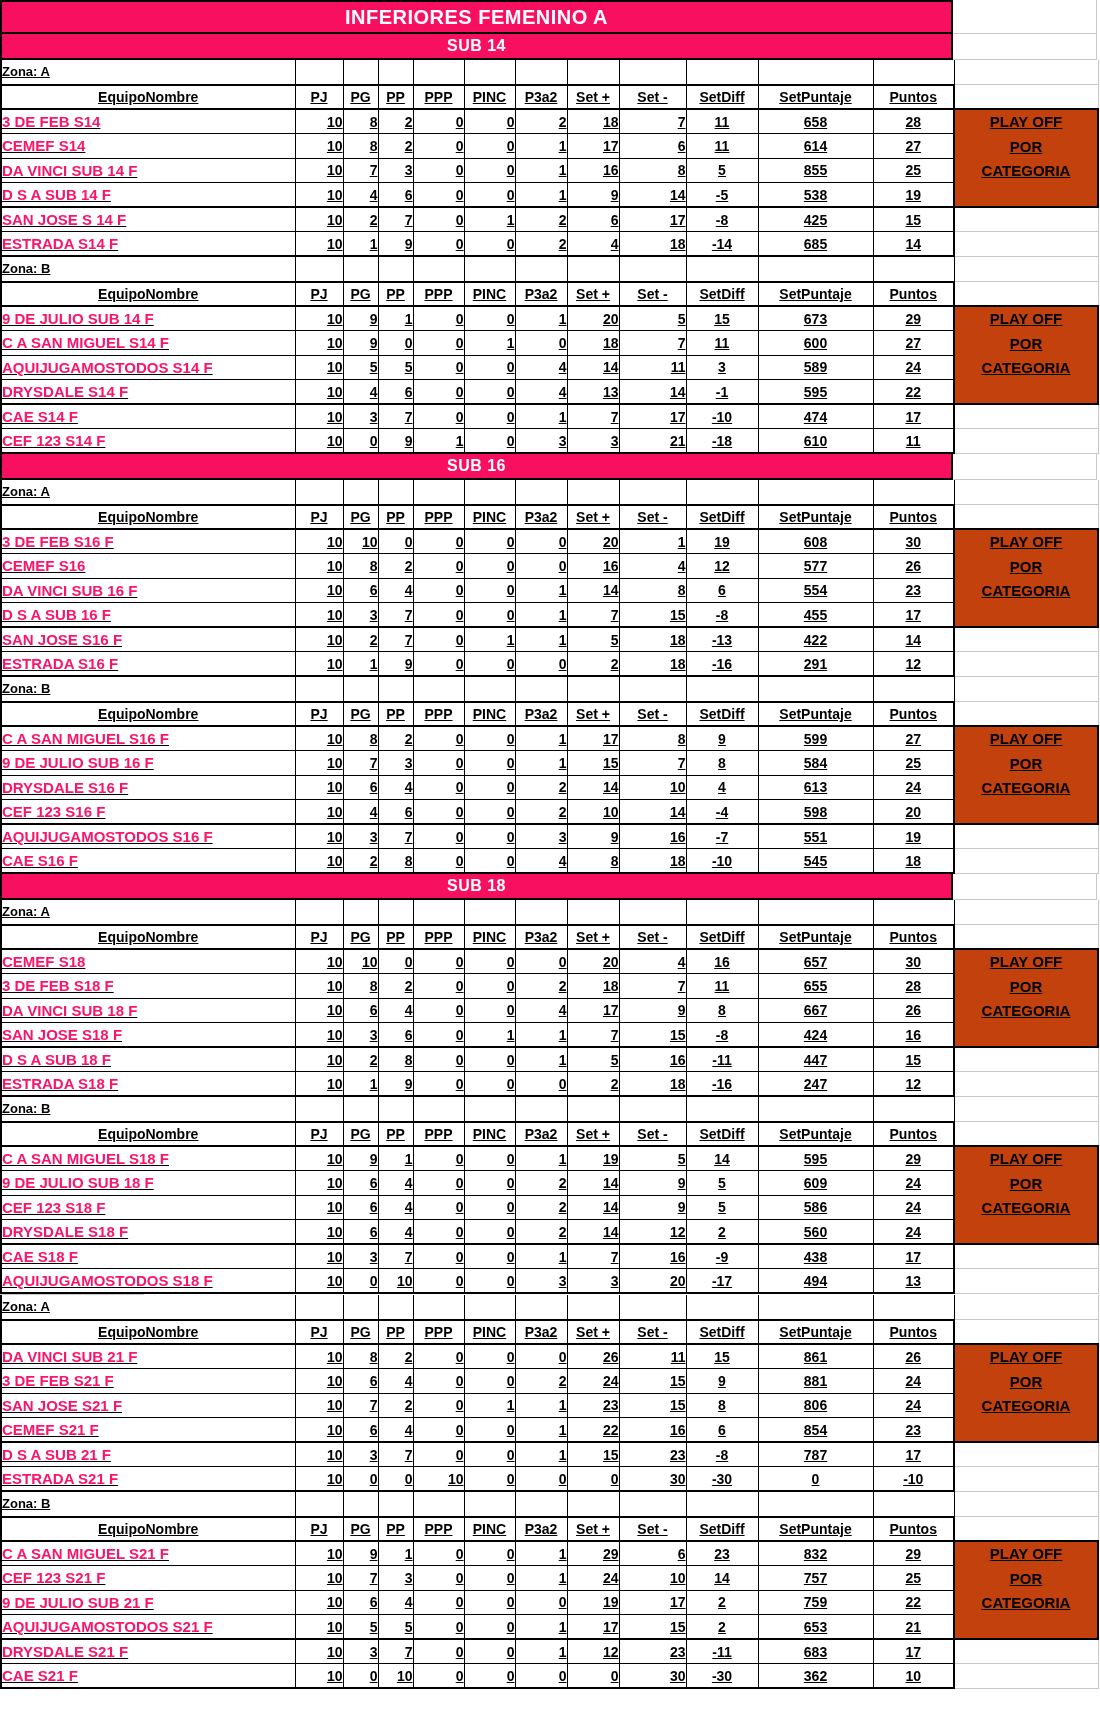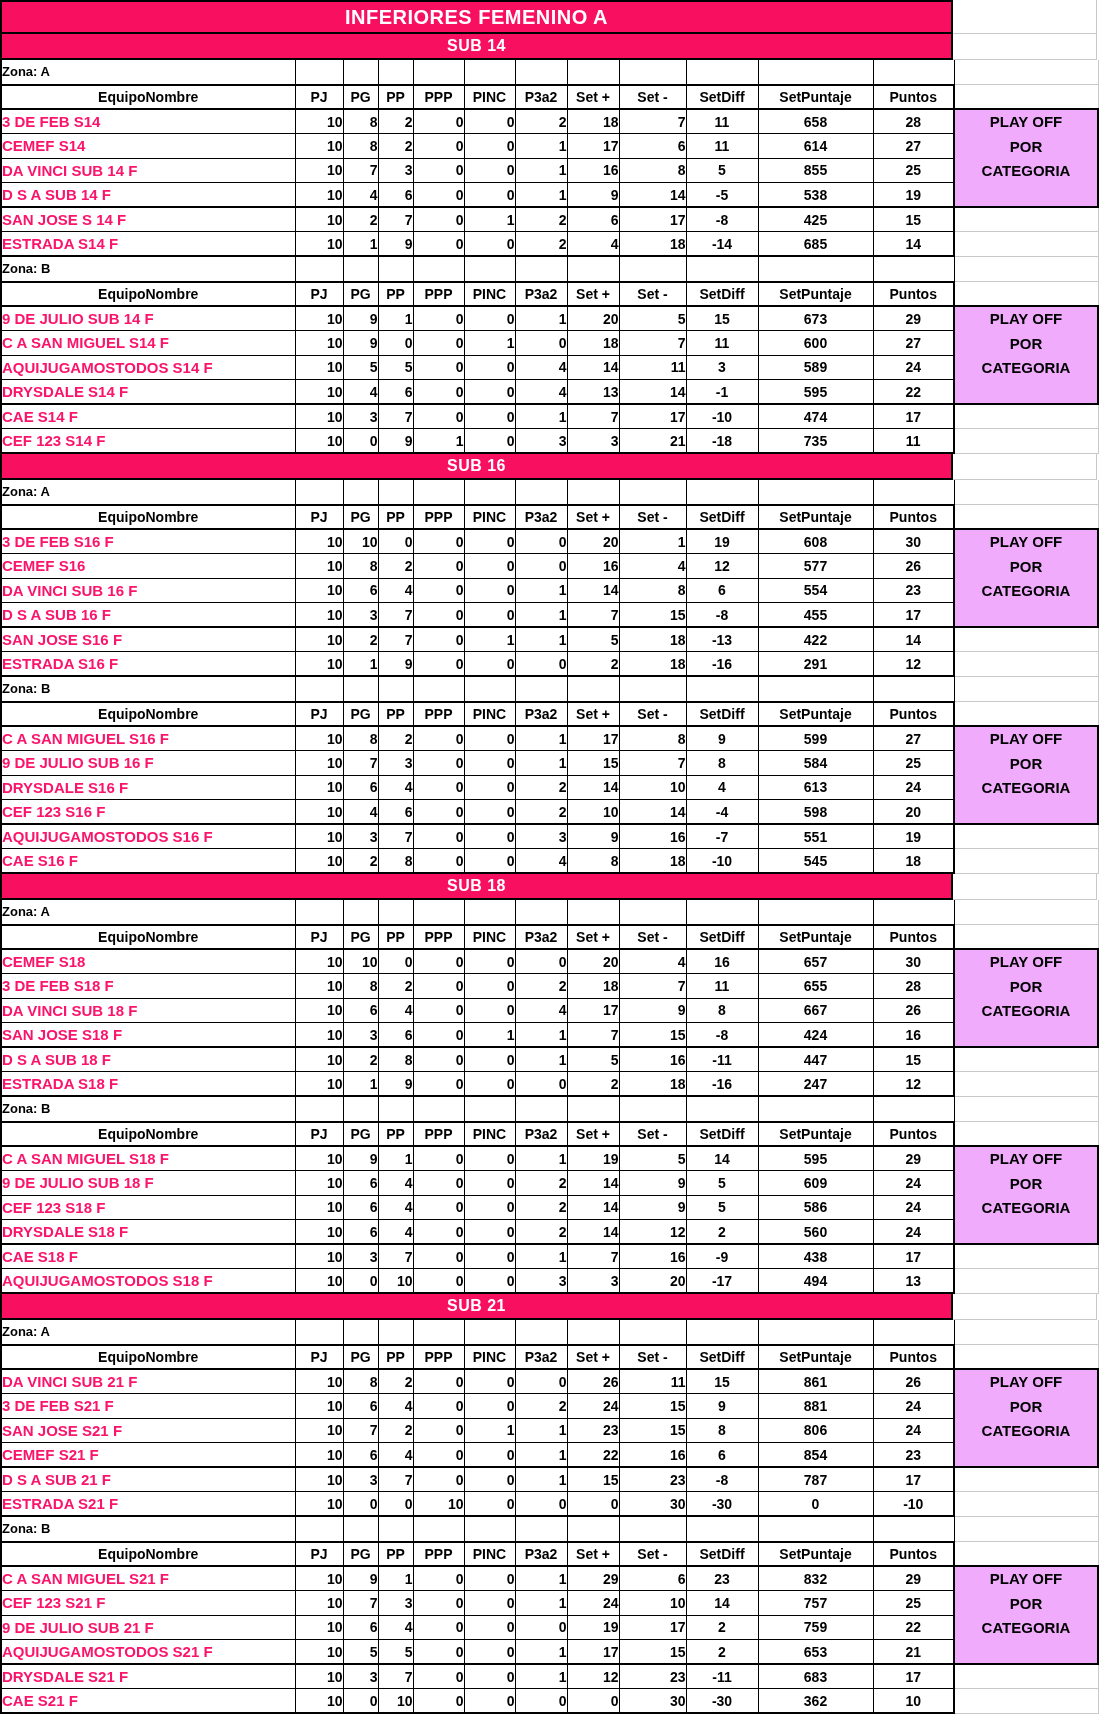--- a/index.html
+++ b/index.html
@@ -27,21 +27,21 @@
     border-left:2px solid #000;border-right:2px solid #000;border-bottom:2px solid #000;
     font-weight:bold;font-size:16px;text-align:center;line-height:24px;
     letter-spacing:.5px;
   }
   .gap-cell{
     width:144px;box-sizing:border-box;
     border-bottom:1px solid var(--faint);
     border-right:1px solid var(--faint);
   }
 
-  table.ztable{border-collapse:collapse;table-layout:fixed;width:1097px;}
+  table.ztable{border-collapse:collapse;table-layout:fixed;width:1097px;text-decoration:underline;}
   .ztable td,.ztable th{
     height:var(--rh);padding:0;box-sizing:border-box;
     overflow:hidden;white-space:nowrap;
   }
   .zona-label{
     border-left:2px solid #000;border-right:1px solid #000;
     font-weight:bold;font-size:13px;text-align:left;padding-left:2px;color:#000;
   }
   .zona-cell{border-left:1px solid #000;border-right:1px solid #000;}
   .head-row th{
@@ -57,21 +57,21 @@
   }
   .val{
     border:1px solid #000;font-weight:bold;font-size:14px;
     text-align:right;padding-right:6px;color:#000;
   }
   .val.ctr{text-align:center;padding-right:0;}
   .val.puntos{border-right:2px solid #000;}
   .cutoff td{border-bottom:2px solid #000;}
   .lastrow td{border-bottom:2px solid #000;}
   .po-box{
-    border:2px solid #000;vertical-align:top;background:#f0abfc;
+    border:2px solid #000;vertical-align:top;background:#c2410c;
   }
   .po-line{height:var(--rh);line-height:var(--rh);text-align:center;font-weight:bold;font-size:15px;color:#000;}
   .ztable td.po-faint{
     border-left:1px solid var(--faint);
     border-right:1px solid var(--faint);
     border-bottom:1px solid var(--faint);
     border-top:none;
   }
 </style>
 </head>
@@ -355,21 +355,21 @@
               <td class="team">CEF 123 S14 F</td>
               <td class="val">10</td>
               <td class="val">0</td>
               <td class="val">9</td>
               <td class="val">1</td>
               <td class="val">0</td>
               <td class="val">3</td>
               <td class="val">3</td>
               <td class="val">21</td>
               <td class="val ctr">-18</td>
-              <td class="val ctr">735</td>
+              <td class="val ctr">610</td>
               <td class="val ctr puntos">11</td>
               <td class="po-faint"></td>
             </tr>
           </tbody>
         </table>
       </div>
       <div class="section">
         <div class="band-row">
           <div class="band">SUB 16</div>
           <div class="gap-cell"></div>
@@ -936,21 +936,20 @@
               <td class="val ctr">-17</td>
               <td class="val ctr">494</td>
               <td class="val ctr puntos">13</td>
               <td class="po-faint"></td>
             </tr>
           </tbody>
         </table>
       </div>
       <div class="section">
         <div class="band-row">
-          <div class="band">SUB 21</div>
           <div class="gap-cell"></div>
         </div>
         <table class="ztable">
           <colgroup>
             <col style="width: 294px;">
             <col style="width: 48px;">
             <col style="width: 35px;">
             <col style="width: 35px;">
             <col style="width: 51px;">
             <col style="width: 51px;">

